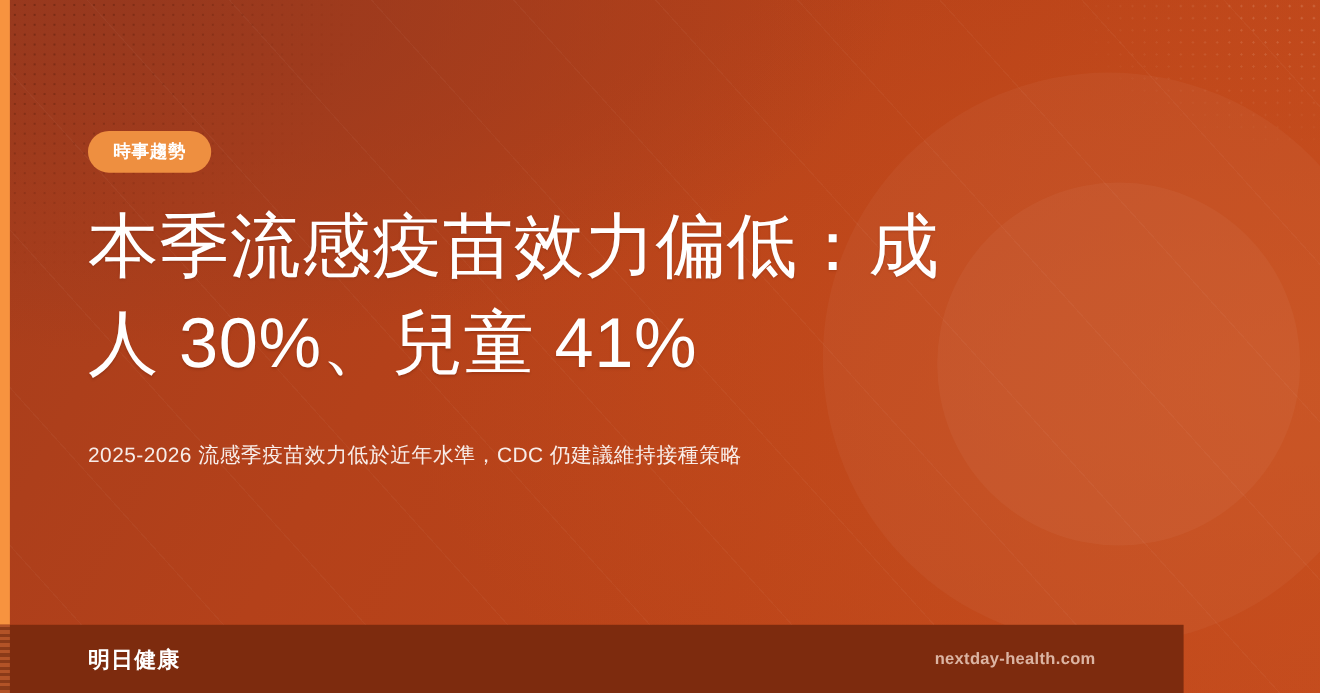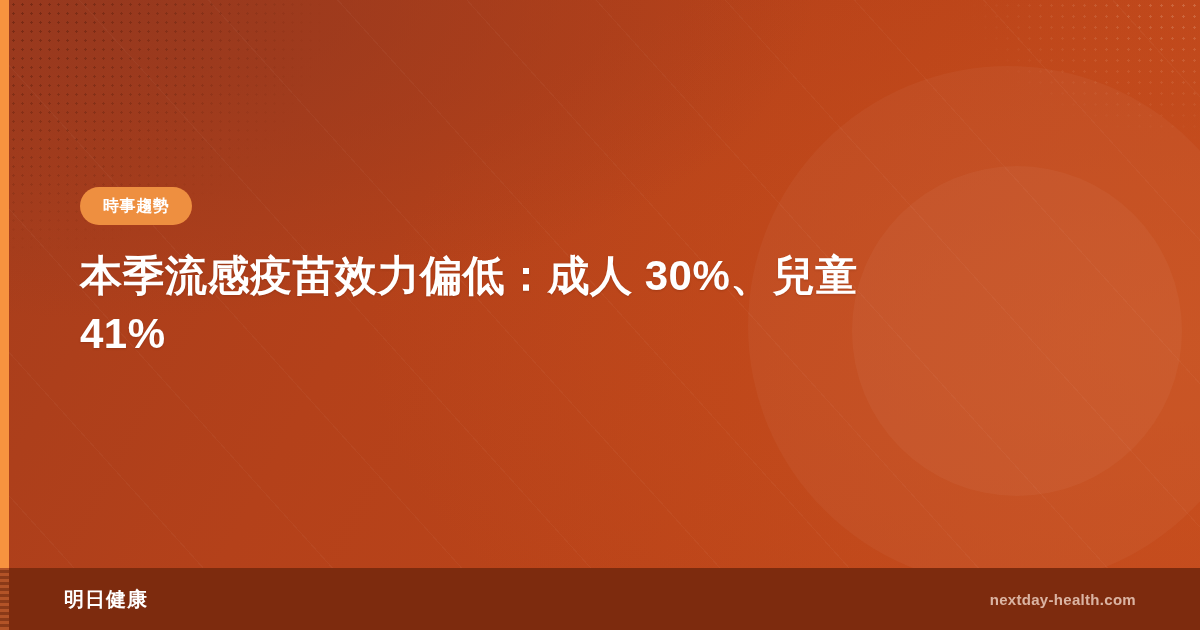--- a/index.html
+++ b/index.html
@@ -93,47 +93,47 @@
     border-radius:999px;
     background:#ee8f40;
     color:#ffffff;
     font-size:16px; font-weight:700;
     letter-spacing:.6px;
     margin-bottom:22px;
     white-space:nowrap;
   }
 
   .headline{
-    font-size:42px;
-    font-weight:700;
+    font-size:64px;
+    font-weight:400;
     line-height:1.38;
     color:#ffffff;
     letter-spacing:.5px;
     max-width:790px;
     text-shadow:0 1px 2px rgba(90,28,8,.25);
   }
 
   .subhead{
     margin-top:44px;
     font-size:19px;
     font-weight:400;
     line-height:1.6;
     color:rgba(255,255,255,.90);
     letter-spacing:.4px;
     max-width:800px;
   }
 
   
   .footer{
     position:absolute; left:0; bottom:0;
-    width:1200px; height:62px;
+    width:1076px; height:62px;
     background:#7d2b0e;
     z-index:6;
     display:flex; align-items:center; justify-content:space-between;
-    padding:0 64px;
+    padding:0 80px;
   }
   .footer::before{   
     content:""; position:absolute; left:0; top:0;
     width:9px; height:62px;
     background:repeating-linear-gradient(0deg,#b25327 0 3px,#8a3a18 3px 6px);
   }
   .brand{
     font-size:20px; font-weight:700; color:#ffffff;
     letter-spacing:1px;
   }
@@ -154,20 +154,21 @@
   <div class="dots"></div>
   <div class="dots-tr"></div>
   <div class="accent-bar"></div>
 
   <div class="content">
 
     <div class="badge">時事趨勢</div>
 
     <h1 class="headline">本季流感疫苗效力偏低：成人 30%、兒童 41%</h1>
 
+    <p class="subhead">2025-2026 流感季疫苗效力低於近年水準，CDC 仍建議維持接種策略</p>
 
   </div>
 
   <div class="footer">
     <span class="brand">明日健康</span>
     <span class="domain">nextday-health.com</span>
   </div>
 
 </div>
 

